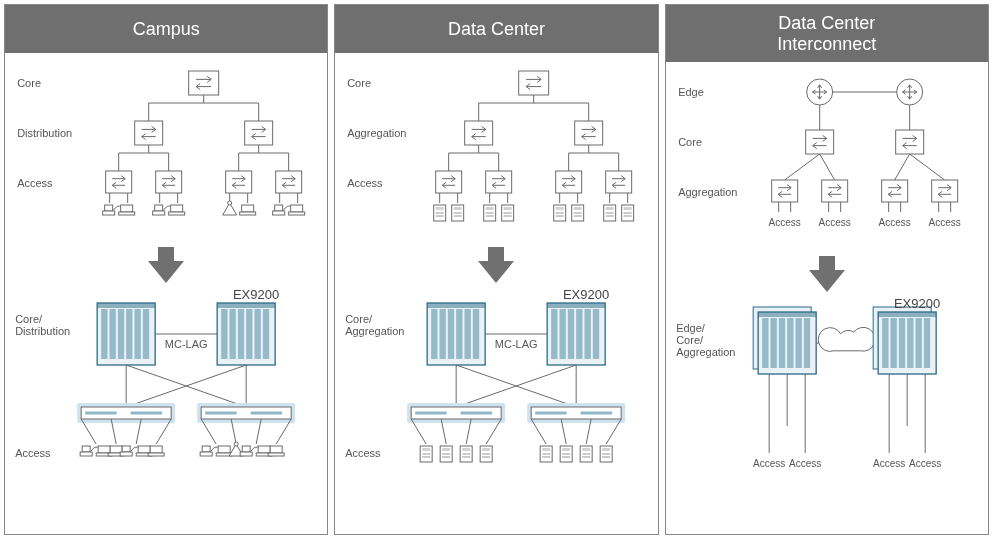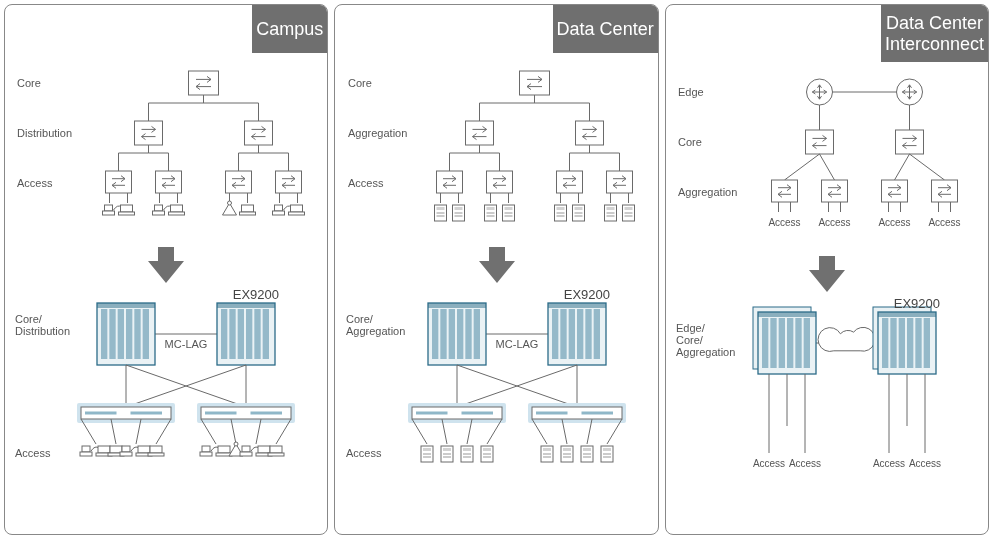--- a/index.html
+++ b/index.html
@@ -9,26 +9,25 @@
     width: 993px;
     height: 539px;
     display: flex;
     gap: 6px;
     padding: 4px;
     color: #5a5a5a;
   }
   .panel {
     flex: 1;
     border: 1px solid #888;
-    border-radius: 8px;
+    border-radius: 0;
     background: #fff;
     display: flex;
     flex-direction: column;
     overflow: hidden;
-    align-items: flex-end;
   }
   .panel-header {
     background: #6f6f6f;
     color: #fff;
     text-align: center;
     padding: 8px 4px;
     font-size: 18px;
     font-weight: 300;
     line-height: 1.15;
     min-height: 48px;

